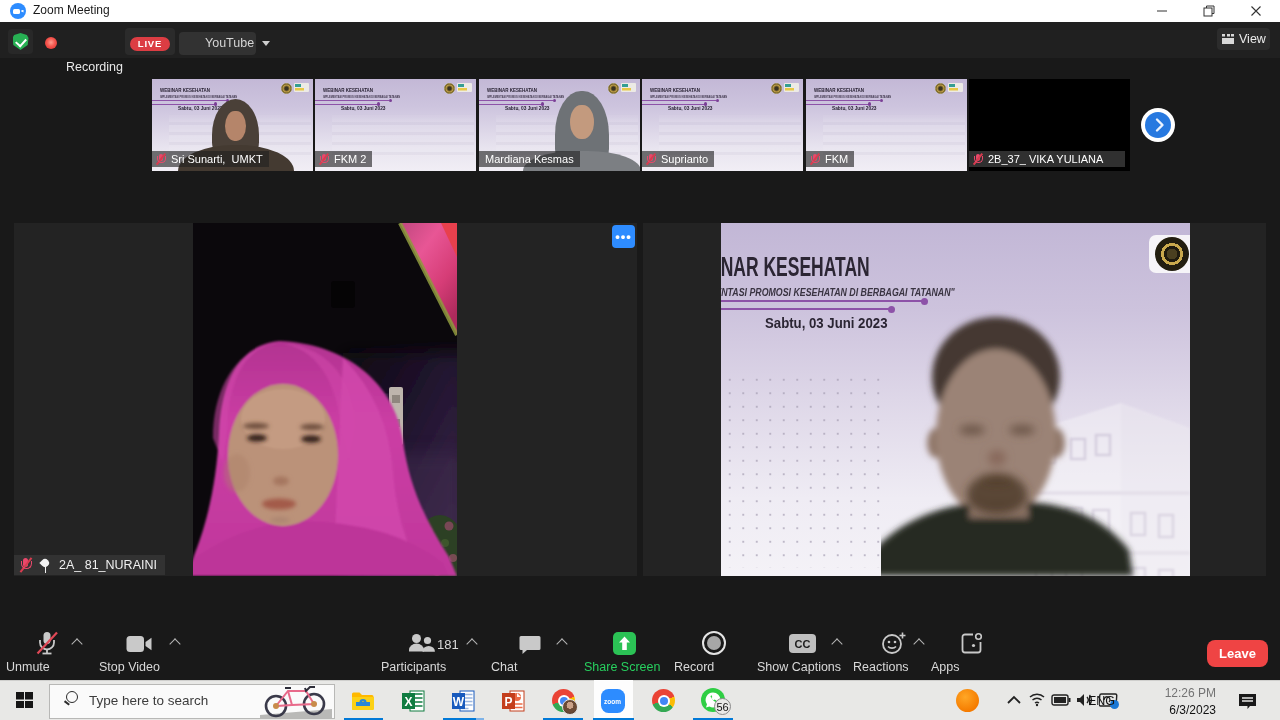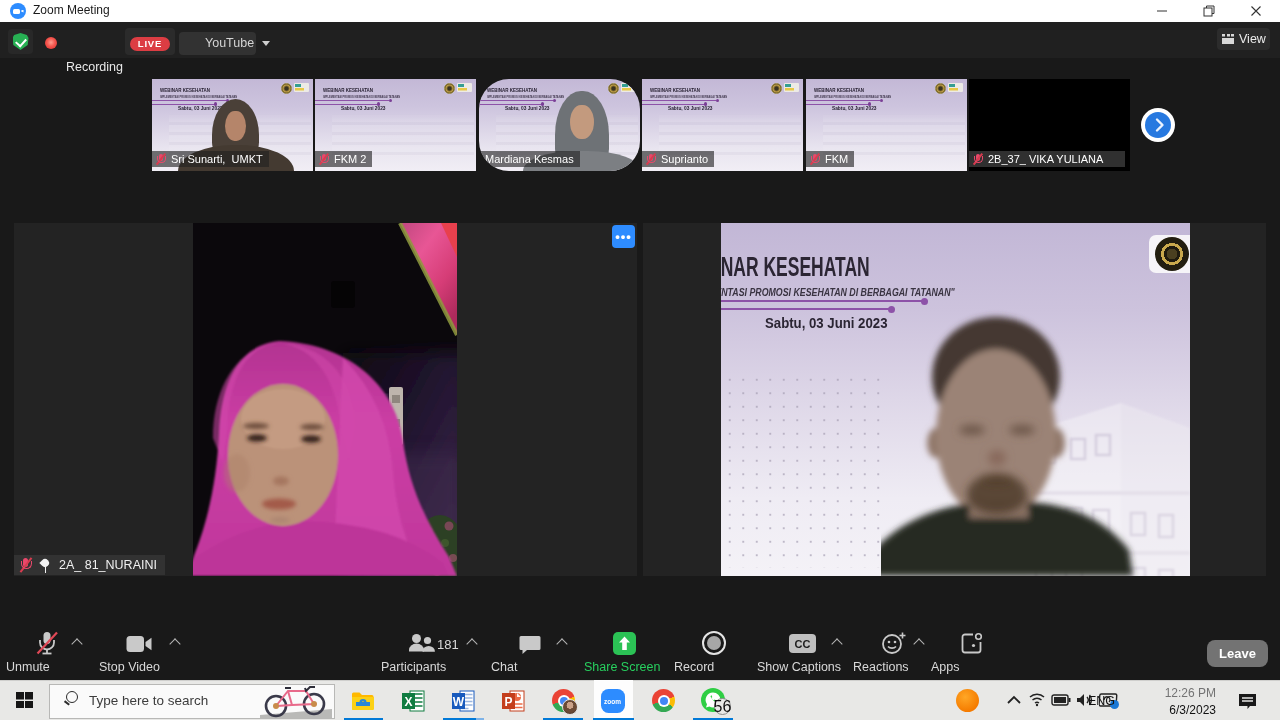--- a/index.html
+++ b/index.html
@@ -71,21 +71,21 @@
   .pin{width:13px;height:15px;margin-right:7px;position:relative;flex:none;}
   .pin:before{content:"";position:absolute;left:2px;top:1px;width:8px;height:8px;background:#f2f2f2;border-radius:50% 50% 50% 0;transform:rotate(45deg);}
   .pin:after{content:"";position:absolute;left:5.6px;top:9px;width:1.6px;height:6px;background:#f2f2f2;}
   #dotsbtn{left:612px;top:225px;width:23px;height:23px;border-radius:4px;background:#2e8cff;display:flex;align-items:center;justify-content:center;color:#fff;font-size:13px;font-weight:bold;letter-spacing:1px;}
   
   #vidR{left:78px;top:0;width:469px;height:353px;background:linear-gradient(180deg,#c2b7d6 0%,#cdc3dd 25%,#ded7e8 50%,#efecf4 78%,#f4f2f7 100%);overflow:hidden;}
   
   .tbitem{color:#d9d9d9;font-size:12.5px;text-align:left;}
   .caret{position:absolute;width:9px;height:9px;}
   .caret:before{content:"";position:absolute;left:0;top:2px;width:7px;height:7px;border-left:1.8px solid #b5b5b5;border-top:1.8px solid #b5b5b5;transform:rotate(45deg);}
-  #leavebtn{left:1207px;top:640px;width:61px;height:27px;background:#737373;border-radius:8px;color:#fff;font-size:13px;font-weight:bold;display:flex;align-items:center;justify-content:center;}
+  #leavebtn{left:1207px;top:640px;width:61px;height:27px;background:#ef4444;border-radius:8px;color:#fff;font-size:13px;font-weight:bold;display:flex;align-items:center;justify-content:center;}
   
   #taskbar{left:0;top:680px;width:1280px;height:40px;background:#e8e8e6;border-top:1px solid #cfcfcd;box-sizing:border-box;}
   #winlogo{left:16px;top:692px;width:17px;height:16px;background:
     linear-gradient(#161616,#161616) 0 0/8px 7.5px no-repeat,
     linear-gradient(#161616,#161616) 9px 0/8px 7.5px no-repeat,
     linear-gradient(#161616,#161616) 0 8.5px/8px 7.5px no-repeat,
     linear-gradient(#161616,#161616) 9px 8.5px/8px 7.5px no-repeat;}
   #searchbox{left:49px;top:684px;width:286px;height:35px;background:#fafafa;border:1px solid #b8b8b6;box-sizing:border-box;}
   #mag{left:66px;top:691px;width:10px;height:10px;border:1.6px solid #2b2b2b;border-radius:50%;}
   #mag:after{content:"";position:absolute;left:-3.5px;top:9.5px;width:6px;height:1.6px;background:#2b2b2b;transform:rotate(38deg);}
@@ -151,21 +151,21 @@
   <div class="wline"></div>
     <div class="wline2"></div>
     <div class="wdate">Sabtu, 03 Juni 2023</div>
   <div class="wlogo1"></div>
     <div class="wlogo2"></div>
     <div class="wbuild"></div>
   <div class="tlabel"><span class="micoff">
         <span class="sl"></span>
       </span>FKM 2</div>
 </div>
-<div class="abs thumb" style="left:479px;border-radius:30px;">
+<div class="abs thumb" style="left:479px;">
   <div class="wtitle">WEBINAR KESEHATAN</div>
     <div class="wsub">IMPLEMENTASI PROMOSI KESEHATAN DI BERBAGAI TATANAN</div>
   <div class="wline"></div>
     <div class="wline2"></div>
     <div class="wdate">Sabtu, 03 Juni 2023</div>
   <div class="wlogo1"></div>
     <div class="wlogo2"></div>
     <div class="wbuild"></div>
   <div class="hijab3">
       <div class="face3"></div>
@@ -487,21 +487,21 @@
 
 <div class="abs" style="left:652px;top:689px;width:23px;height:23px;border-radius:50%;background:conic-gradient(from -50deg,#ea4335 0 120deg,#fbbc05 120deg 175deg,#34a853 175deg 300deg,#ea4335 300deg 360deg);"></div>
 <div class="abs" style="left:657.5px;top:694.5px;width:12px;height:12px;border-radius:50%;background:#fff;"></div>
 <div class="abs" style="left:659.5px;top:696.5px;width:8px;height:8px;border-radius:50%;background:#4286f5;"></div>
 
 <div class="abs" style="left:701px;top:688px;width:24px;height:24px;border-radius:50%;background:#2fce44;"></div>
 <svg class="abs" style="left:701px;top:688px;" width="24" height="24" viewBox="0 0 24 24">
   <path d="M12 4.5 a7.5 7.5 0 0 1 0 15 a7.4 7.4 0 0 1 -3.6 -0.9 L5 19.5 l1 -3.2 a7.5 7.5 0 0 1 6 -11.8 Z" fill="#fff"></path>
   <path d="M9.5 8.5 c2.5 5 5.5 5.5 5.5 5.5 l0.5 -1.5 l-2 -1 l-0.8 0.8 c-1 -0.5 -1.7 -1.5 -2.2 -2.5 l0.8 -0.8 l-1 -2 Z" fill="#2fce44"></path>
 </svg>
-<div class="abs" style="left:714px;top:698px;width:17px;height:17px;border-radius:50%;background:#e9e9e7;border:1px solid #8a8a8a;box-sizing:border-box;display:flex;align-items:center;justify-content:center;font-size:16px;color:#111;">56</div>
+<div class="abs" style="left:714px;top:698px;width:17px;height:17px;border-radius:50%;background:#e9e9e7;border:1px solid #8a8a8a;box-sizing:border-box;display:flex;align-items:center;justify-content:center;font-size:11px;color:#111;">56</div>
 <div class="abs underline" style="left:693px;width:40px;"></div>
 
 <div class="abs" style="left:956px;top:689px;width:23px;height:23px;border-radius:50%;background:radial-gradient(circle at 40% 35%,#ffa726,#f57c00 70%,#ef6c00 100%);"></div>
 <svg class="abs" style="left:1006px;top:694px;" width="16" height="12" viewBox="0 0 16 12">
     <path d="M2 9 L8 3 L14 9" fill="none" stroke="#222" stroke-width="1.8"></path>
   </svg>
 <svg class="abs" style="left:1028px;top:691px;" width="18" height="16" viewBox="0 0 18 16">
   <path d="M2 6 a10 10 0 0 1 14 0 M4.5 9 a7 7 0 0 1 9 0 M7 12 a3.5 3.5 0 0 1 4 0" fill="none" stroke="#222" stroke-width="1.5"></path>
   <circle cx="9" cy="14" r="1.2" fill="#222"></circle>
 </svg>

